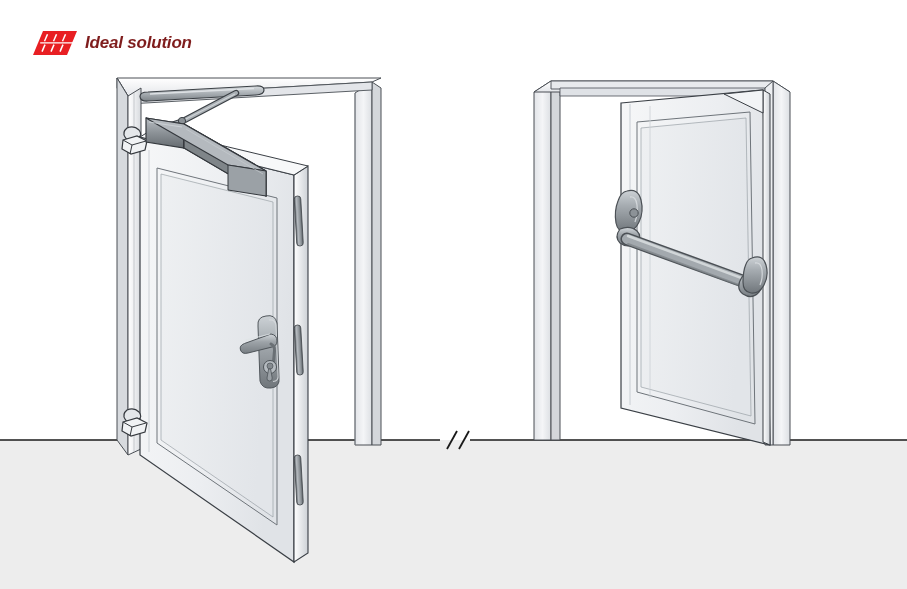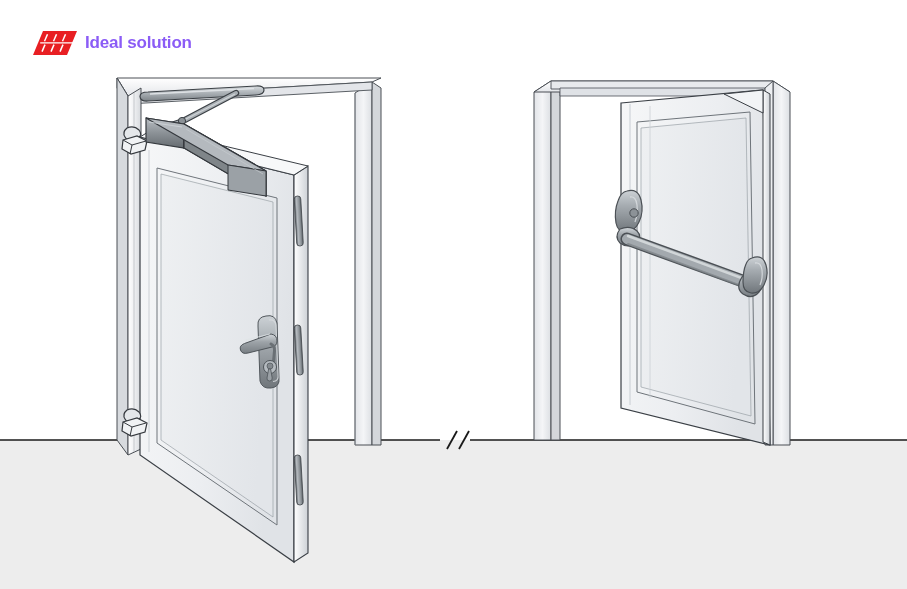--- a/index.html
+++ b/index.html
@@ -13,23 +13,24 @@
   #stage{position:absolute;inset:0;width:907px;height:589px;}
   .hdr{
     position:absolute;left:0;top:0;width:907px;height:75px;
     display:flex;align-items:center;
   }
   .logo-wrap{
     position:absolute;left:33px;top:31px;width:44px;height:24px;
   }
   .title{
     position:absolute;left:85px;top:33px;
-    font-size:17px;font-weight:bold;color:#8b5cf6;
+    font-size:17px;font-weight:bold;color:#7f1d1d;
     letter-spacing:-0.2px;line-height:20px;
     white-space:nowrap;
+    font-style:italic;
   }
   svg.scene{position:absolute;left:0;top:0;}
 </style>
 </head>
 <body>
 
 <div id="stage">
 
   <svg class="scene" width="907" height="589" viewBox="0 0 907 589">
     <defs>

